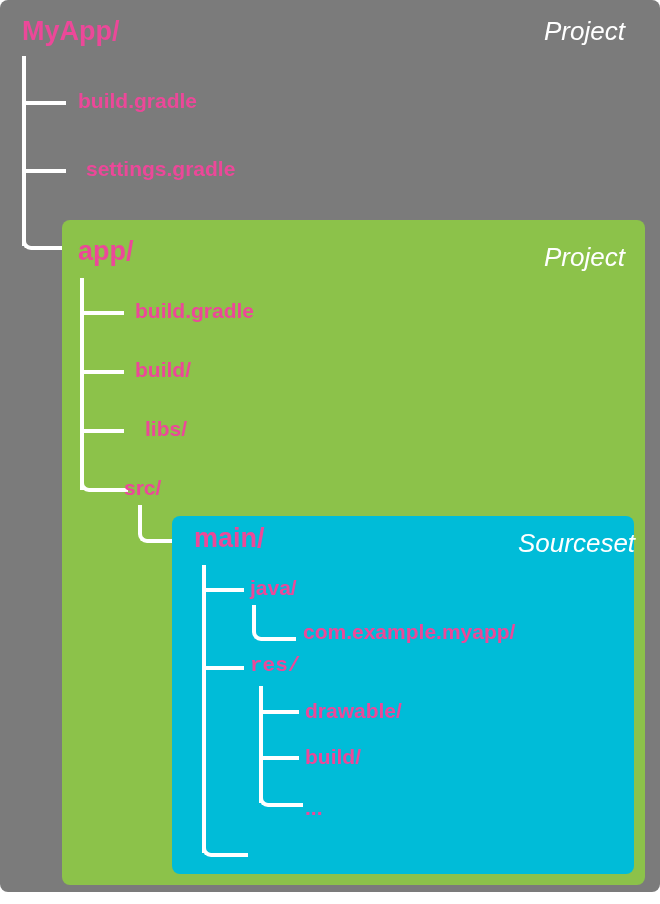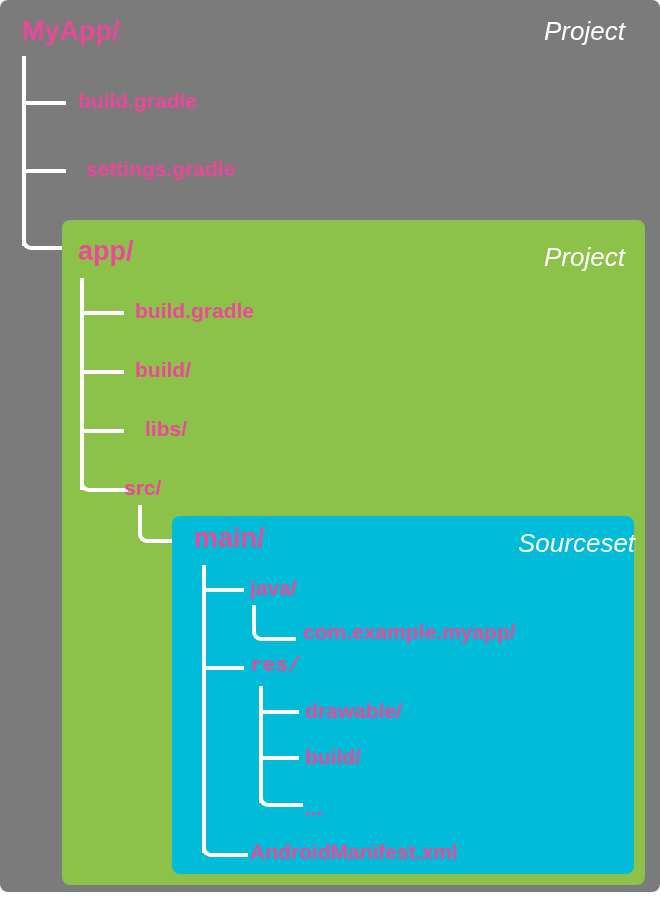--- a/index.html
+++ b/index.html
@@ -151,15 +151,14 @@
 
   <div class="stroke v" style="left:259px; top:686px; height:117px;"></div>
   <div class="stroke h" style="left:259px; top:710px; width:40px;"></div>
   <div class="stroke h" style="left:259px; top:756px; width:40px;"></div>
   <div class="elbow" style="left:259px; top:772px; width:40px; height:31px;"></div>
 
   <div class="node node-child" style="left:305px; top:700px;">drawable/</div>
   <div class="node node-child" style="left:305px; top:746px;">build/</div>
   <div class="node node-child" style="left:305px; top:797px;">...</div>
 
-  <div class="node node-child" style="left:250px; top:841px;">AndroidManifest.xml</div>
 
 </div>
 
 </body></html>

